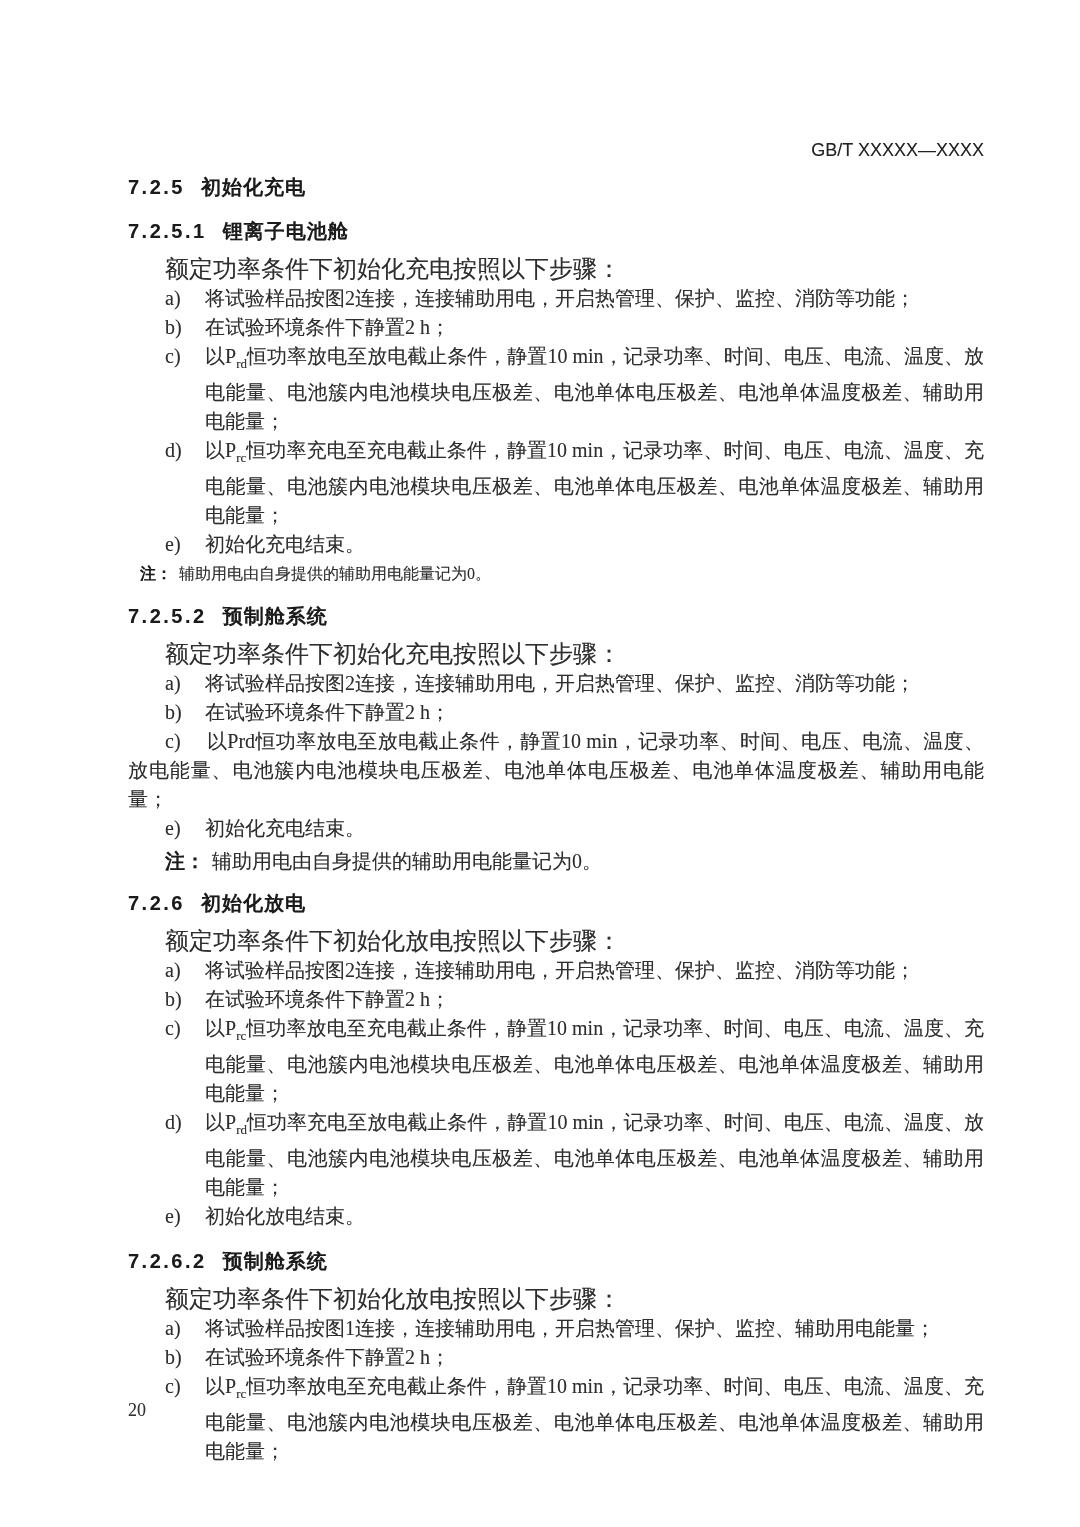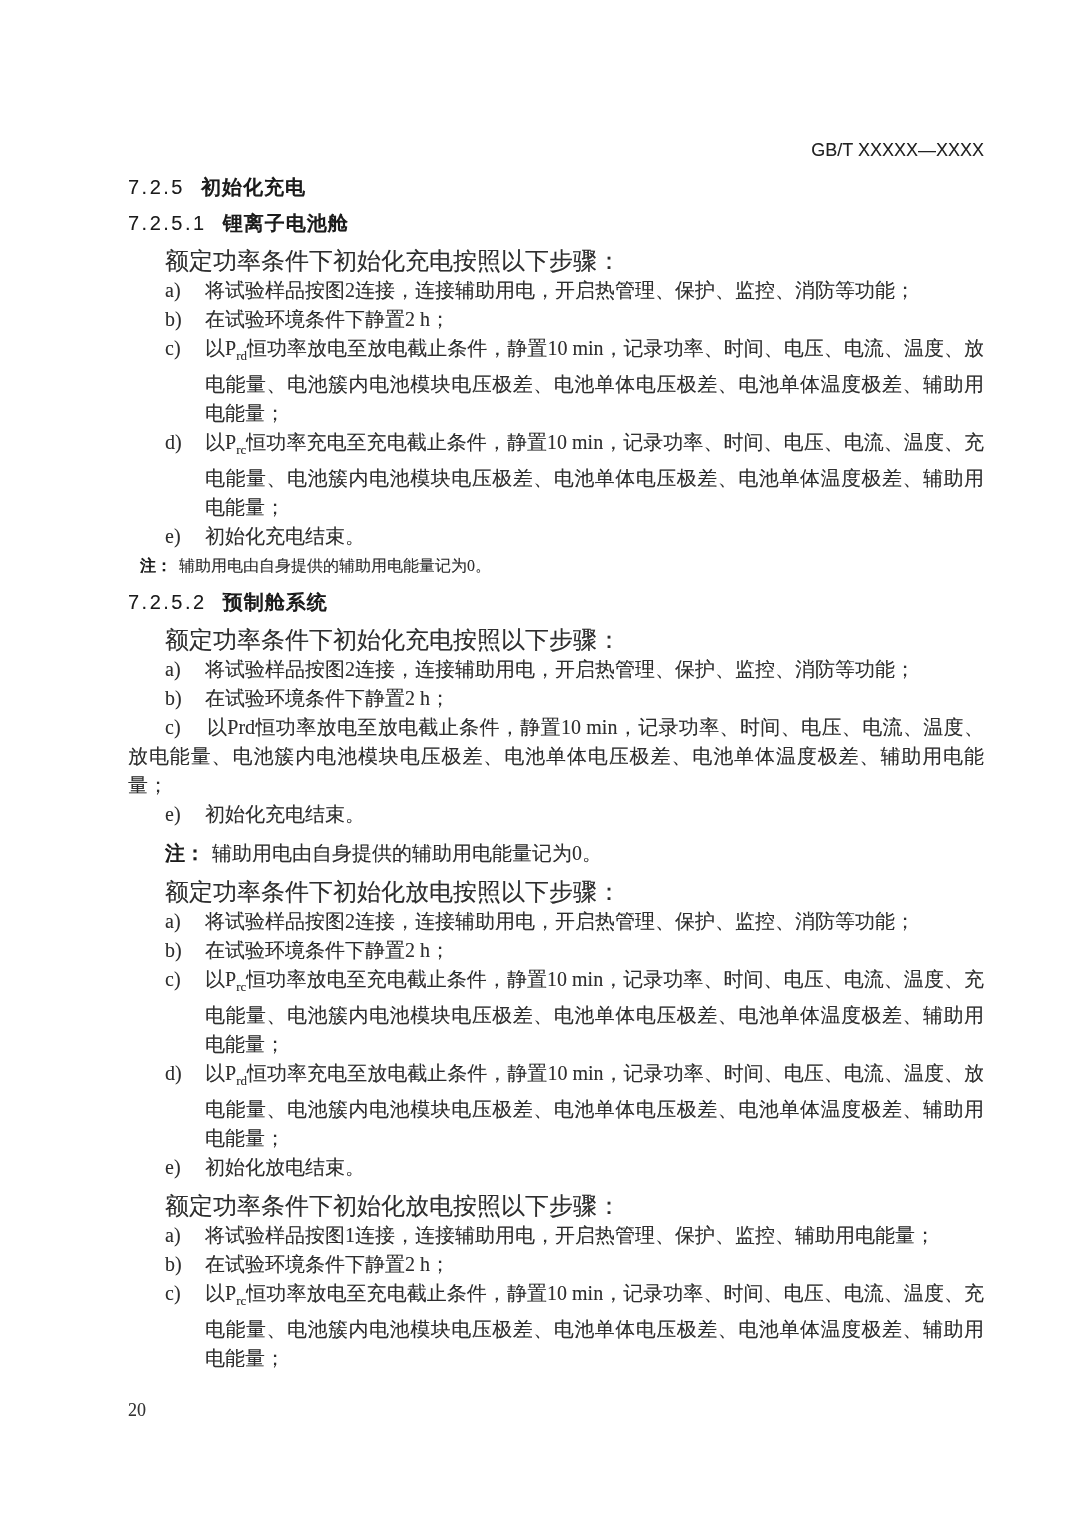--- a/index.html
+++ b/index.html
@@ -26,41 +26,41 @@
   }
   h2.h2, h3.h3 {
     font-family: "Liberation Sans", "DejaVu Sans", sans-serif;
     font-weight: 700;
     font-size: 20px;
     line-height: 28px;
     color: #1b1b1b;
     margin: 0;
   }
   h2.h2 { margin-top: 13px; }
-  h3.h3 { margin-top: 8px; }
-  .hnum { letter-spacing: 2.5px; margin-right: 16px; font-weight: 400; }
+  h3.h3 { margin-top: 16px; }
+  .hnum { letter-spacing: 2.5px; margin-right: 16px; font-weight: 700; }
   .htitle { letter-spacing: 1px; }
   p.intro {
     margin: 10px 0 0 0;
     font-size: 24px;
     line-height: 29px;
     text-indent: 37px;
   }
   .item {
     font-size: 20px;
     line-height: 29px;
     text-align: justify;
   }
   .item.hanging { position: relative; padding-left: 77px; }
   .item.hanging .marker { position: absolute; left: 37px; top: 0; }
   .item.block { text-indent: 37px; padding-left: 0; }
   .item.block .marker { margin-right: 26px; }
   .marker { font-family: "Liberation Serif", "DejaVu Serif", serif; }
   sub.subsc { font-size: 13px; }
-  p.note { margin: 10px; }
+  p.note { margin: 4px; }
   p.note .note-label {
     font-family: "Liberation Sans", "DejaVu Sans", sans-serif;
     font-weight: 700;
     color: #1b1b1b;
     margin-right: 7px;
   }
   p.note.note-small {
     margin-left: 12px;
     margin-top: 3px;
     font-size: 16px;
@@ -97,25 +97,27 @@
       <div class="item hanging"><span class="marker">d)</span><span class="itext">以P<sub class="subsc">rc</sub>恒功率充电至充电截止条件，静置10 min，记录功率、时间、电压、电流、温度、充电能量、电池簇内电池模块电压极差、电池单体电压极差、电池单体温度极差、辅助用电能量；</span></div>
       <div class="item hanging"><span class="marker">e)</span><span class="itext">初始化充电结束。</span></div>
       <p class="note note-small"><span class="note-label">注：</span><span class="note-text">辅助用电由自身提供的辅助用电能量记为0。</span></p>
       <h3 class="h3"><span class="hnum">7.2.5.2</span><span class="htitle">预制舱系统</span></h3>
       <p class="intro">额定功率条件下初始化充电按照以下步骤：</p>
       <div class="item hanging"><span class="marker">a)</span><span class="itext">将试验样品按图2连接，连接辅助用电，开启热管理、保护、监控、消防等功能；</span></div>
       <div class="item hanging"><span class="marker">b)</span><span class="itext">在试验环境条件下静置2 h；</span></div>
       <div class="item block"><span class="marker">c)</span><span class="itext">以Prd恒功率放电至放电截止条件，静置10 min，记录功率、时间、电压、电流、温度、放电能量、电池簇内电池模块电压极差、电池单体电压极差、电池单体温度极差、辅助用电能量；</span></div>
       <div class="item hanging"><span class="marker">e)</span><span class="itext">初始化充电结束。</span></div>
       <p class="note note-normal"><span class="note-label">注：</span><span class="note-text">辅助用电由自身提供的辅助用电能量记为0。</span></p>
+      <h2 class="h2"><span class="hnum">7.2.6</span><span class="htitle">初始化放电</span></h2>
       <p class="intro">额定功率条件下初始化放电按照以下步骤：</p>
       <div class="item hanging"><span class="marker">a)</span><span class="itext">将试验样品按图2连接，连接辅助用电，开启热管理、保护、监控、消防等功能；</span></div>
       <div class="item hanging"><span class="marker">b)</span><span class="itext">在试验环境条件下静置2 h；</span></div>
       <div class="item hanging"><span class="marker">c)</span><span class="itext">以P<sub class="subsc">rc</sub>恒功率放电至充电截止条件，静置10 min，记录功率、时间、电压、电流、温度、充电能量、电池簇内电池模块电压极差、电池单体电压极差、电池单体温度极差、辅助用电能量；</span></div>
       <div class="item hanging"><span class="marker">d)</span><span class="itext">以P<sub class="subsc">rd</sub>恒功率充电至放电截止条件，静置10 min，记录功率、时间、电压、电流、温度、放电能量、电池簇内电池模块电压极差、电池单体电压极差、电池单体温度极差、辅助用电能量；</span></div>
       <div class="item hanging"><span class="marker">e)</span><span class="itext">初始化放电结束。</span></div>
+      <h3 class="h3"><span class="hnum">7.2.6.2</span><span class="htitle">预制舱系统</span></h3>
       <p class="intro">额定功率条件下初始化放电按照以下步骤：</p>
       <div class="item hanging"><span class="marker">a)</span><span class="itext">将试验样品按图1连接，连接辅助用电，开启热管理、保护、监控、辅助用电能量；</span></div>
       <div class="item hanging"><span class="marker">b)</span><span class="itext">在试验环境条件下静置2 h；</span></div>
       <div class="item hanging"><span class="marker">c)</span><span class="itext">以P<sub class="subsc">rc</sub>恒功率放电至充电截止条件，静置10 min，记录功率、时间、电压、电流、温度、充电能量、电池簇内电池模块电压极差、电池单体电压极差、电池单体温度极差、辅助用电能量；</span></div>
     </div>
   <div class="page-number">20</div>
 </div>
 
 </body></html>

